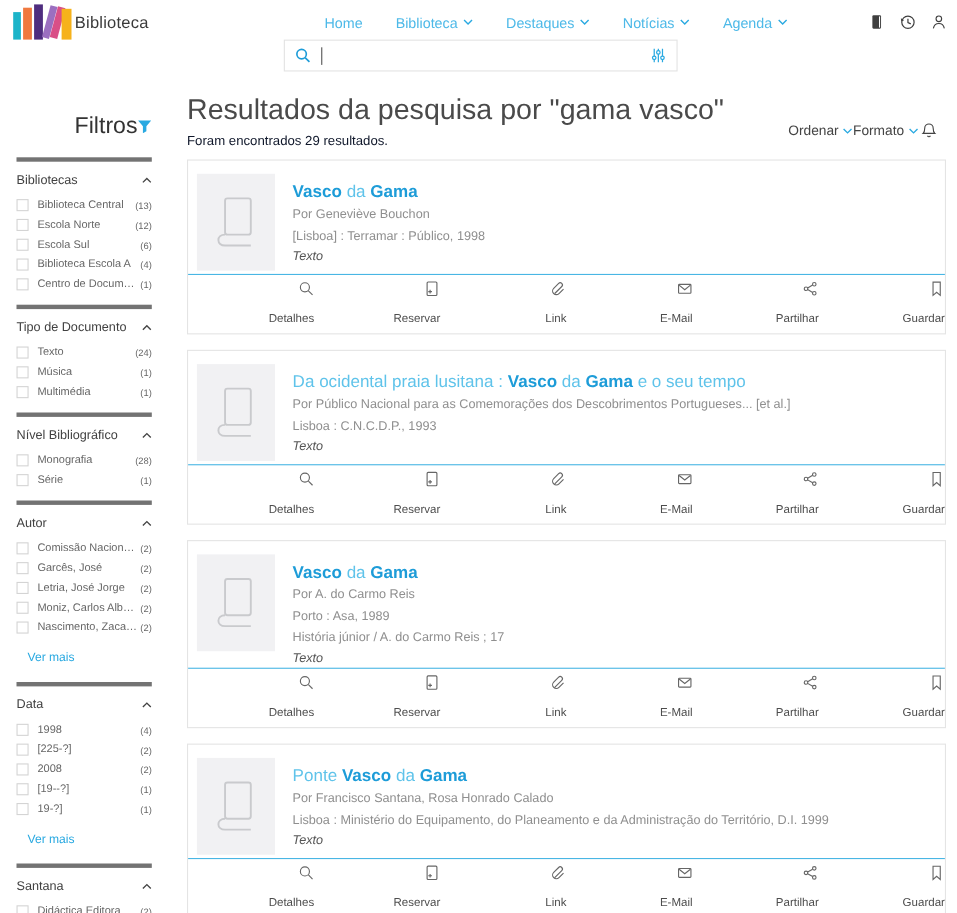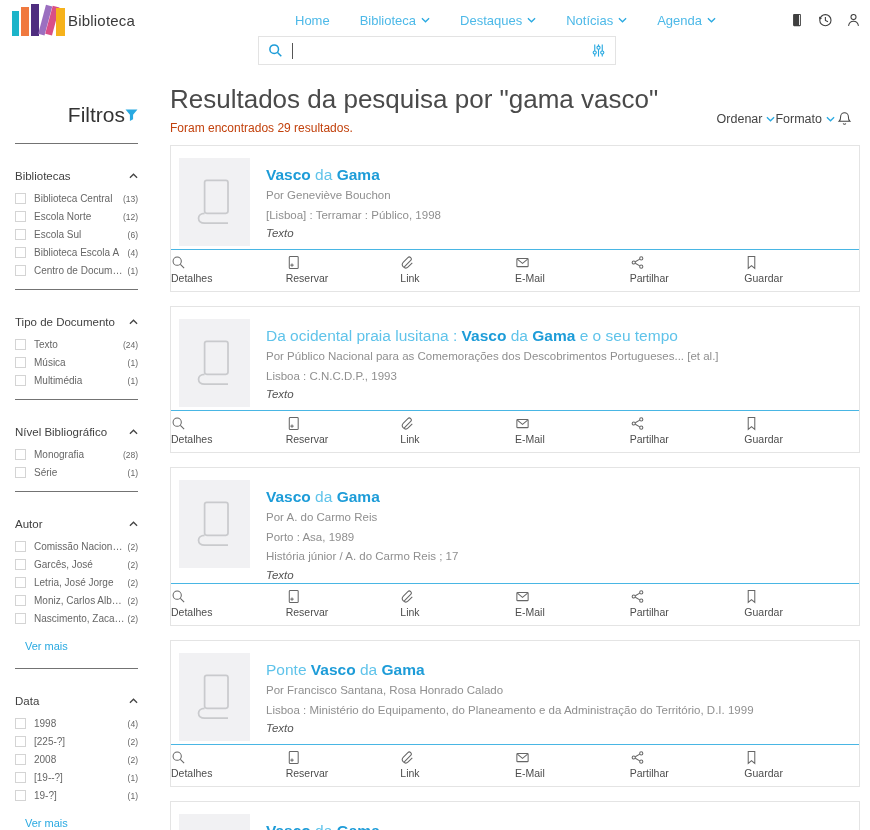--- a/index.html
+++ b/index.html
@@ -24,48 +24,48 @@
   .caret{width:1px;height:16px;background:#555}
   .searchbar input{border:none;outline:none;flex:1;font-size:13px;height:100%;color:#444;background:transparent}
   .search-btn,.sliders-btn{cursor:pointer;display:flex;align-items:center}
 
   
   .sidebar{position:absolute;left:15px;top:103px;width:123px}
   .sidebar-head{display:flex;justify-content:flex-end;align-items:center}
   .sidebar-title{font-size:21px;font-weight:400;color:#333}
   .filter-toggle{cursor:pointer;display:flex;align-items:center}
   #filter-sections{margin-top:16px}
-  .f-section{border-top:1px solid #737373;padding-top:26px;margin-top:13px}
+  .f-section{border-top:4px solid #737373;padding-top:11px;margin-top:13px}
   .f-section:first-child{margin-top:0}
   .f-head{display:flex;justify-content:space-between;align-items:center;margin-bottom:11px;cursor:pointer}
   .f-name{font-size:11.5px;color:#414141}
   .f-item{display:flex;align-items:center;margin-bottom:7px;cursor:pointer}
   .checkbox{width:11px;height:11px;border:1px solid #d4d4d4;background:#fff;flex:none;cursor:pointer}
   .f-label{font-size:10px;color:#666;margin-left:8px;flex:1;white-space:nowrap;overflow:hidden;text-overflow:ellipsis}
   .f-count{font-size:8.5px;color:#666;margin-left:3px;flex:none}
   .ver-mais{display:inline-block;font-size:11px;color:var(--accent);margin:9px 0 3px 10px;cursor:pointer}
 
   
   .results{position:absolute;left:170px;top:85px;width:690px}
   .results-title{font-size:26px;font-weight:400;color:#4a4a4a;line-height:1.15}
-  .results-sub{font-size:12px;color:#c2410c;margin-top:6px}
+  .results-sub{font-size:12px;color:#0f172a;margin-top:6px}
   .results-toolbar{position:absolute;right:8px;top:26px;display:flex;align-items:center;font-size:12.5px;color:#444}
   .toolbar-item{display:flex;align-items:center;gap:4px;cursor:pointer}
   .bell{cursor:pointer;display:flex;align-items:center;margin-left:2px}
   .cards{margin-top:10px}
   .card{border:1px solid #e4e4e4;background:#fff;margin-bottom:14px}
   .card-body{display:flex;padding:12px 12px 0 8px;min-height:101px}
   .thumb{width:71px;height:88px;background:#f1f1f3;display:flex;align-items:center;justify-content:center;flex:none;cursor:pointer}
   .card-info{margin-left:16px;padding-top:7px;min-width:0}
   .card-title{font-size:15.5px;font-weight:400;color:var(--titleblue);cursor:pointer;line-height:1.25}
   .card-title .hl{color:var(--hlblue);font-weight:600}
   .meta{font-size:11.5px;color:#8f8f8f;margin-top:4px;line-height:1.35}
   .type{font-size:11.5px;color:#555;font-style:italic;margin-top:4px}
   .actions{display:flex;border-top:1px solid #49b6e4;padding:5px 0 7px;margin-top:2px}
-  .action{flex:1;display:flex;flex-direction:column;align-items:flex-start;gap:2px;cursor:pointer}
+  .action{flex:1;display:flex;flex-direction:column;align-items:flex-end;gap:14px;cursor:pointer}
   .action-label{font-size:10.5px;color:#4d4d4d}
 </style>
 </head>
 <body>
 
 <div id="app" style="--accent: #29a9e1; --link: #4db9e8; --titleblue: #5fc3ea; --hlblue: #1d9cd8;">
 
   <div class="header">
     <span class="logo icon">
       <svg width="58" height="36" viewBox="0 0 58 36">

